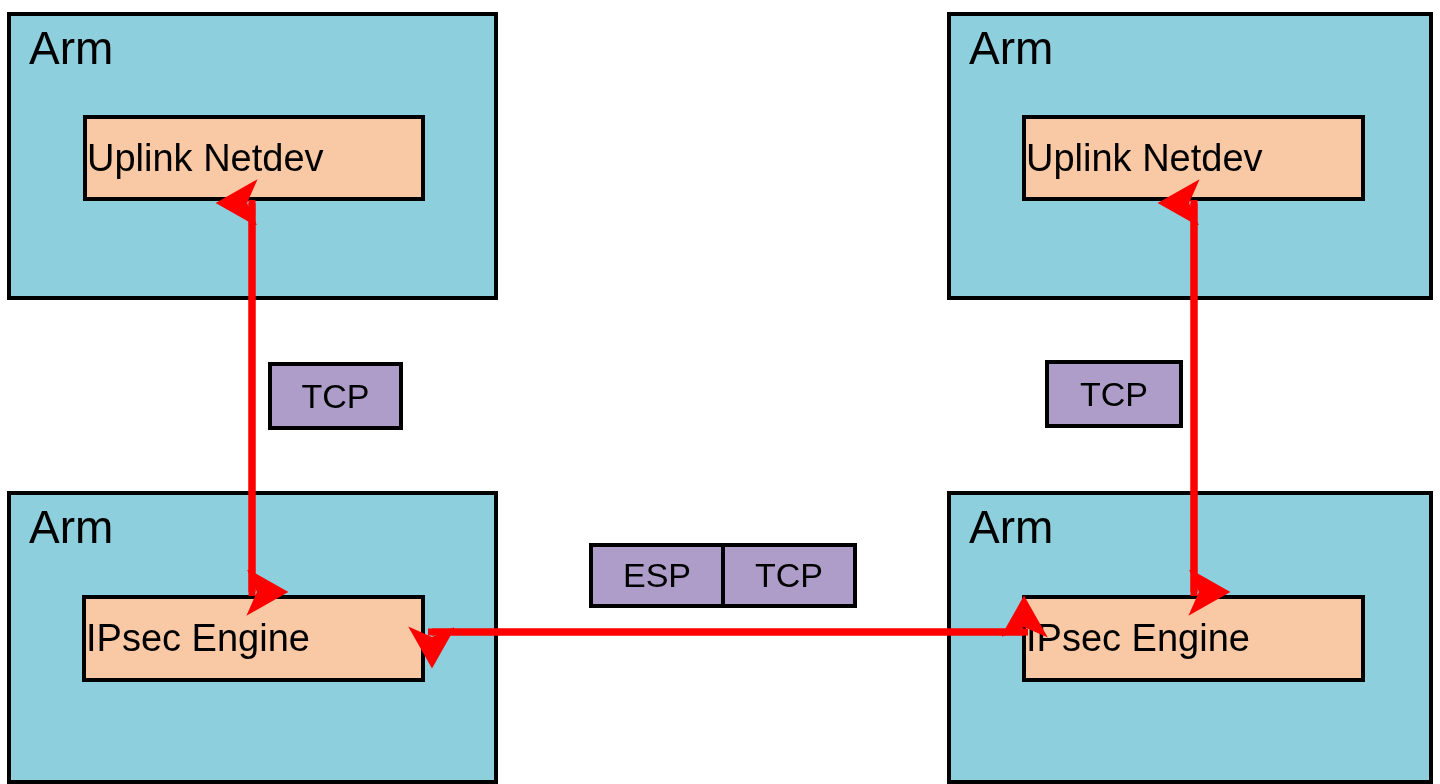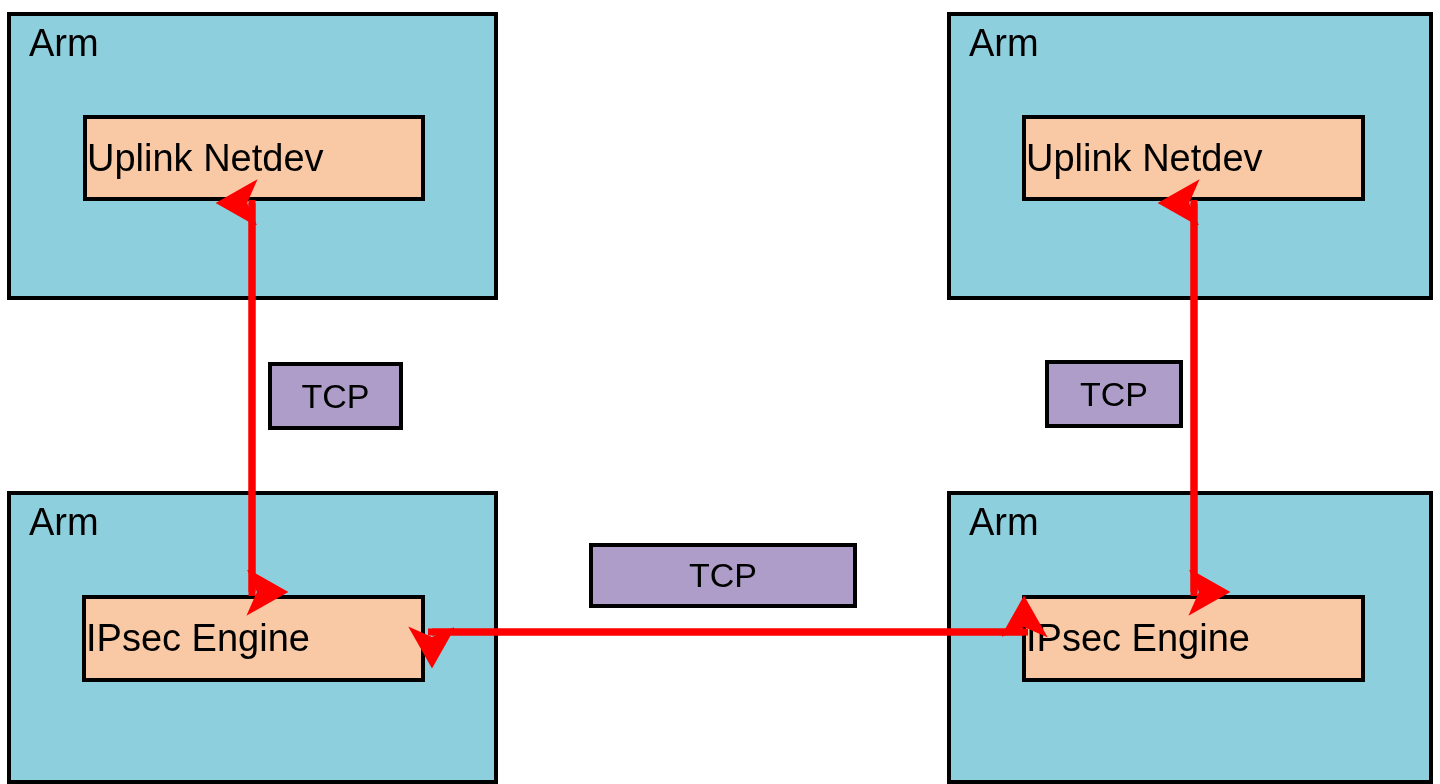--- a/index.html
+++ b/index.html
@@ -20,21 +20,21 @@
   .arm-box {
     position: absolute;
     background: #8ecfdd;
     border: 4px solid #000000;
     box-sizing: border-box;
   }
   .arm-label {
     position: absolute;
     top: 6px;
     left: 18px;
-    font-size: 38px;
+    font-size: 46px;
     line-height: 1.15;
     color: #000000;
     white-space: nowrap;
   }
   .inner-box {
     position: absolute;
     background: #f8c9a4;
     border: 4px solid #000000;
     box-sizing: border-box;
     display: flex;
@@ -140,17 +140,20 @@
   <div class="proto-box" style="left:268px; top:362px; width:135px; height:68px;">
     <span>TCP</span>
   </div>
 
   <div class="proto-box" style="left:1045px; top:360px; width:138px; height:68px;">
     <span>TCP</span>
   </div>
 
   <div class="proto-split" style="left:589px; top:543px; width:268px; height:65px;">
     <div class="proto-cell">
+      <span>ESP</span>
+    </div>
+    <div class="proto-cell">
       <span>TCP</span>
     </div>
   </div>
 
 </div>
 
 </body></html>

